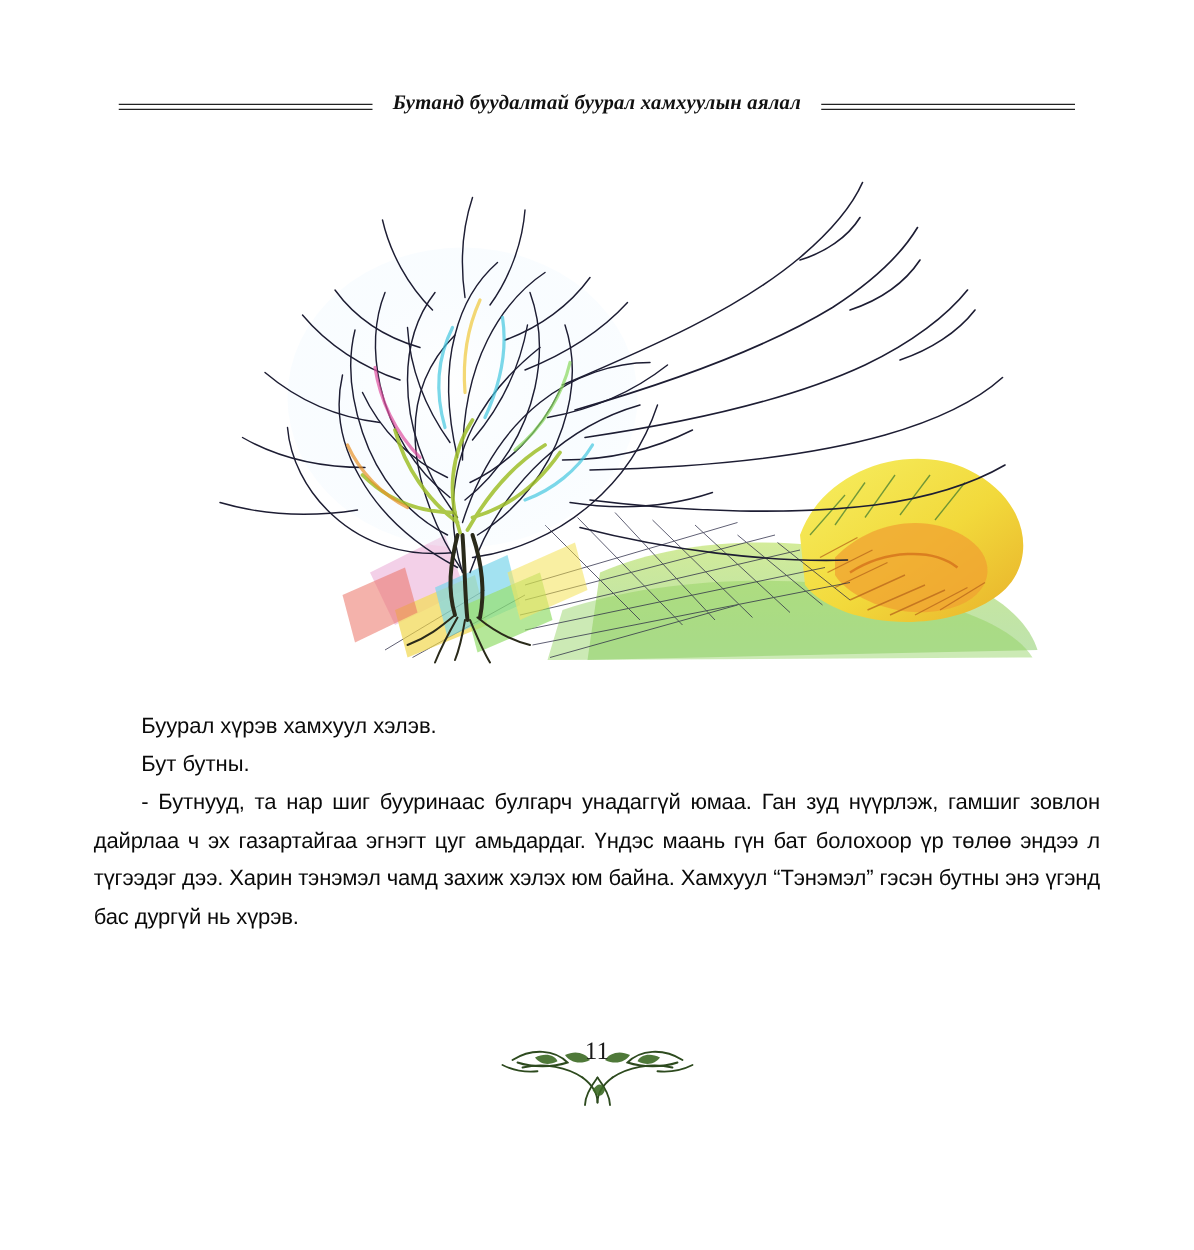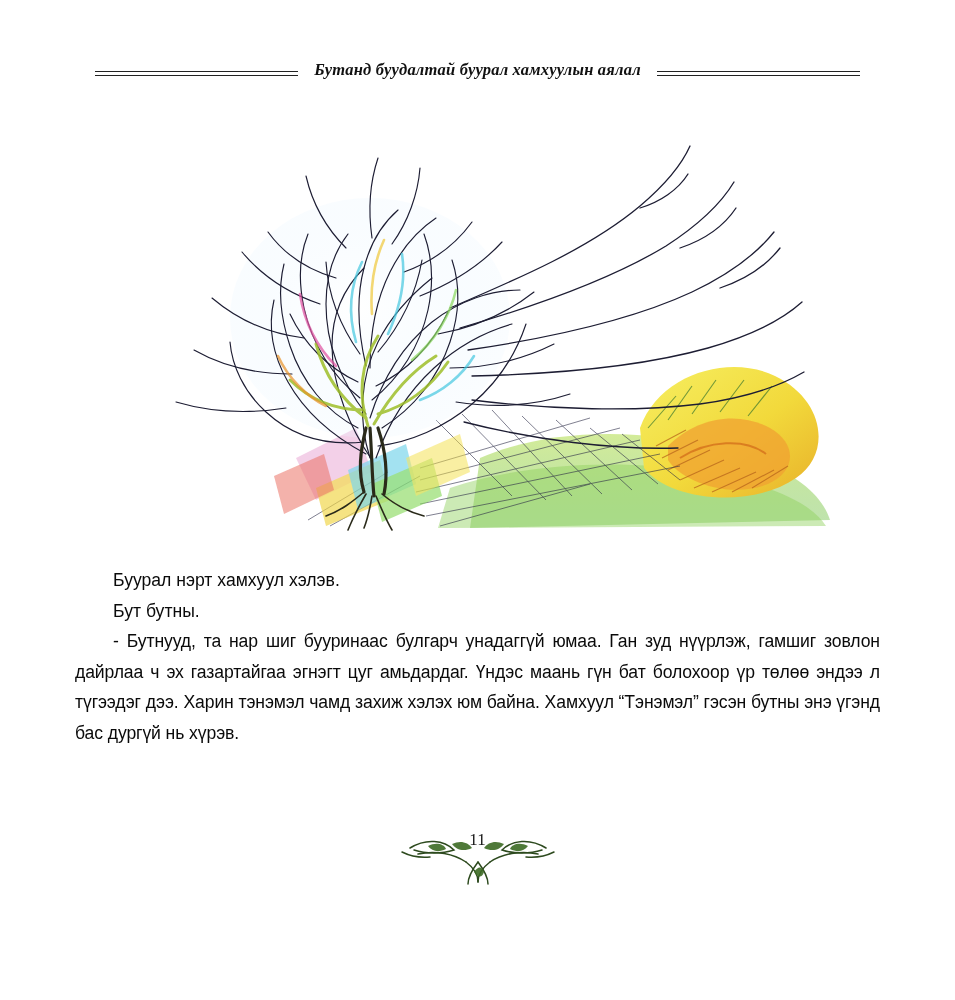--- a/index.html
+++ b/index.html
@@ -20,21 +20,21 @@
     left: 0; top: 0;
     width: 955px;
     height: 1000px;
     background: #fff;
   }
 
   
   .header {
     position: absolute;
     left: 95px;
-    top: 60px;
+    top: 72px;
     width: 765px;
     display: flex;
     align-items: center;
     justify-content: center;
     gap: 10px;
   }
   .header .rule {
     flex: 1 1 auto;
     height: 0;
     border-top: 1px solid #222;
@@ -97,21 +97,21 @@
     position: relative;
     display: inline-block;
     width: 180px;
     height: 58px;
   }
   .folio-num {
     position: absolute;
     left: 0; right: 0;
     top: 2px;
     font-family: "Liberation Serif", serif;
-    font-size: 17px;
+    font-size: 20px;
     color: #1a1a1a;
   }
 </style>
 </head>
 <body>
 
 <div class="page">
 
   <div class="header">
     <span class="rule"></span>
@@ -267,21 +267,21 @@
         <path d="M216 238 C196 218 184 192 180 166" stroke="#e050a0"></path>
         <path d="M292 232 C314 214 330 188 336 162" stroke="#8ad95e"></path>
         <path d="M252 186 C250 160 254 134 264 112" stroke="#f0c83a"></path>
         <path d="M206 278 C186 268 168 250 158 228" stroke="#e8932a"></path>
         <path d="M300 272 C322 264 342 248 354 228" stroke="#45c8e0"></path>
       </g>
     </svg>
   </div>
 
   <div class="bodytext">
-    <p class="indent-1">Буурал нэрт хамхуул хэлэв.</p>
+    <p class="indent-1">Буурал хүрэв хамхуул хэлэв.</p>
     <p class="indent-1">Бут бутны.</p>
     <p class="indent-dash tight">-   Бутнууд, та нар шиг бууринаас булгарч унадаггүй юмаа. Ган зуд нүүрлэж, гамшиг зовлон дайрлаа ч эх газартайгаа эгнэгт цуг амьдардаг. Үндэс маань гүн  бат болохоор үр төлөө эндээ л түгээдэг дээ. Харин тэнэмэл чамд захиж хэлэх юм байна. Хамхуул “Тэнэмэл” гэсэн бутны энэ  үгэнд бас  дургүй нь хүрэв.</p>
   </div>
 
   <div class="folio-wrap">
     <span class="folio-orn">
       <svg width="180" height="58" viewBox="0 0 180 58" xmlns="http://www.w3.org/2000/svg">
         <g fill="none" stroke="#2d4a1e" stroke-width="1.5" stroke-linecap="round">
           <path d="M22 20 C38 10 56 12 66 22 C54 26 38 26 26 22"></path>
           <path d="M158 20 C142 10 124 12 114 22 C126 26 142 26 154 22"></path>

